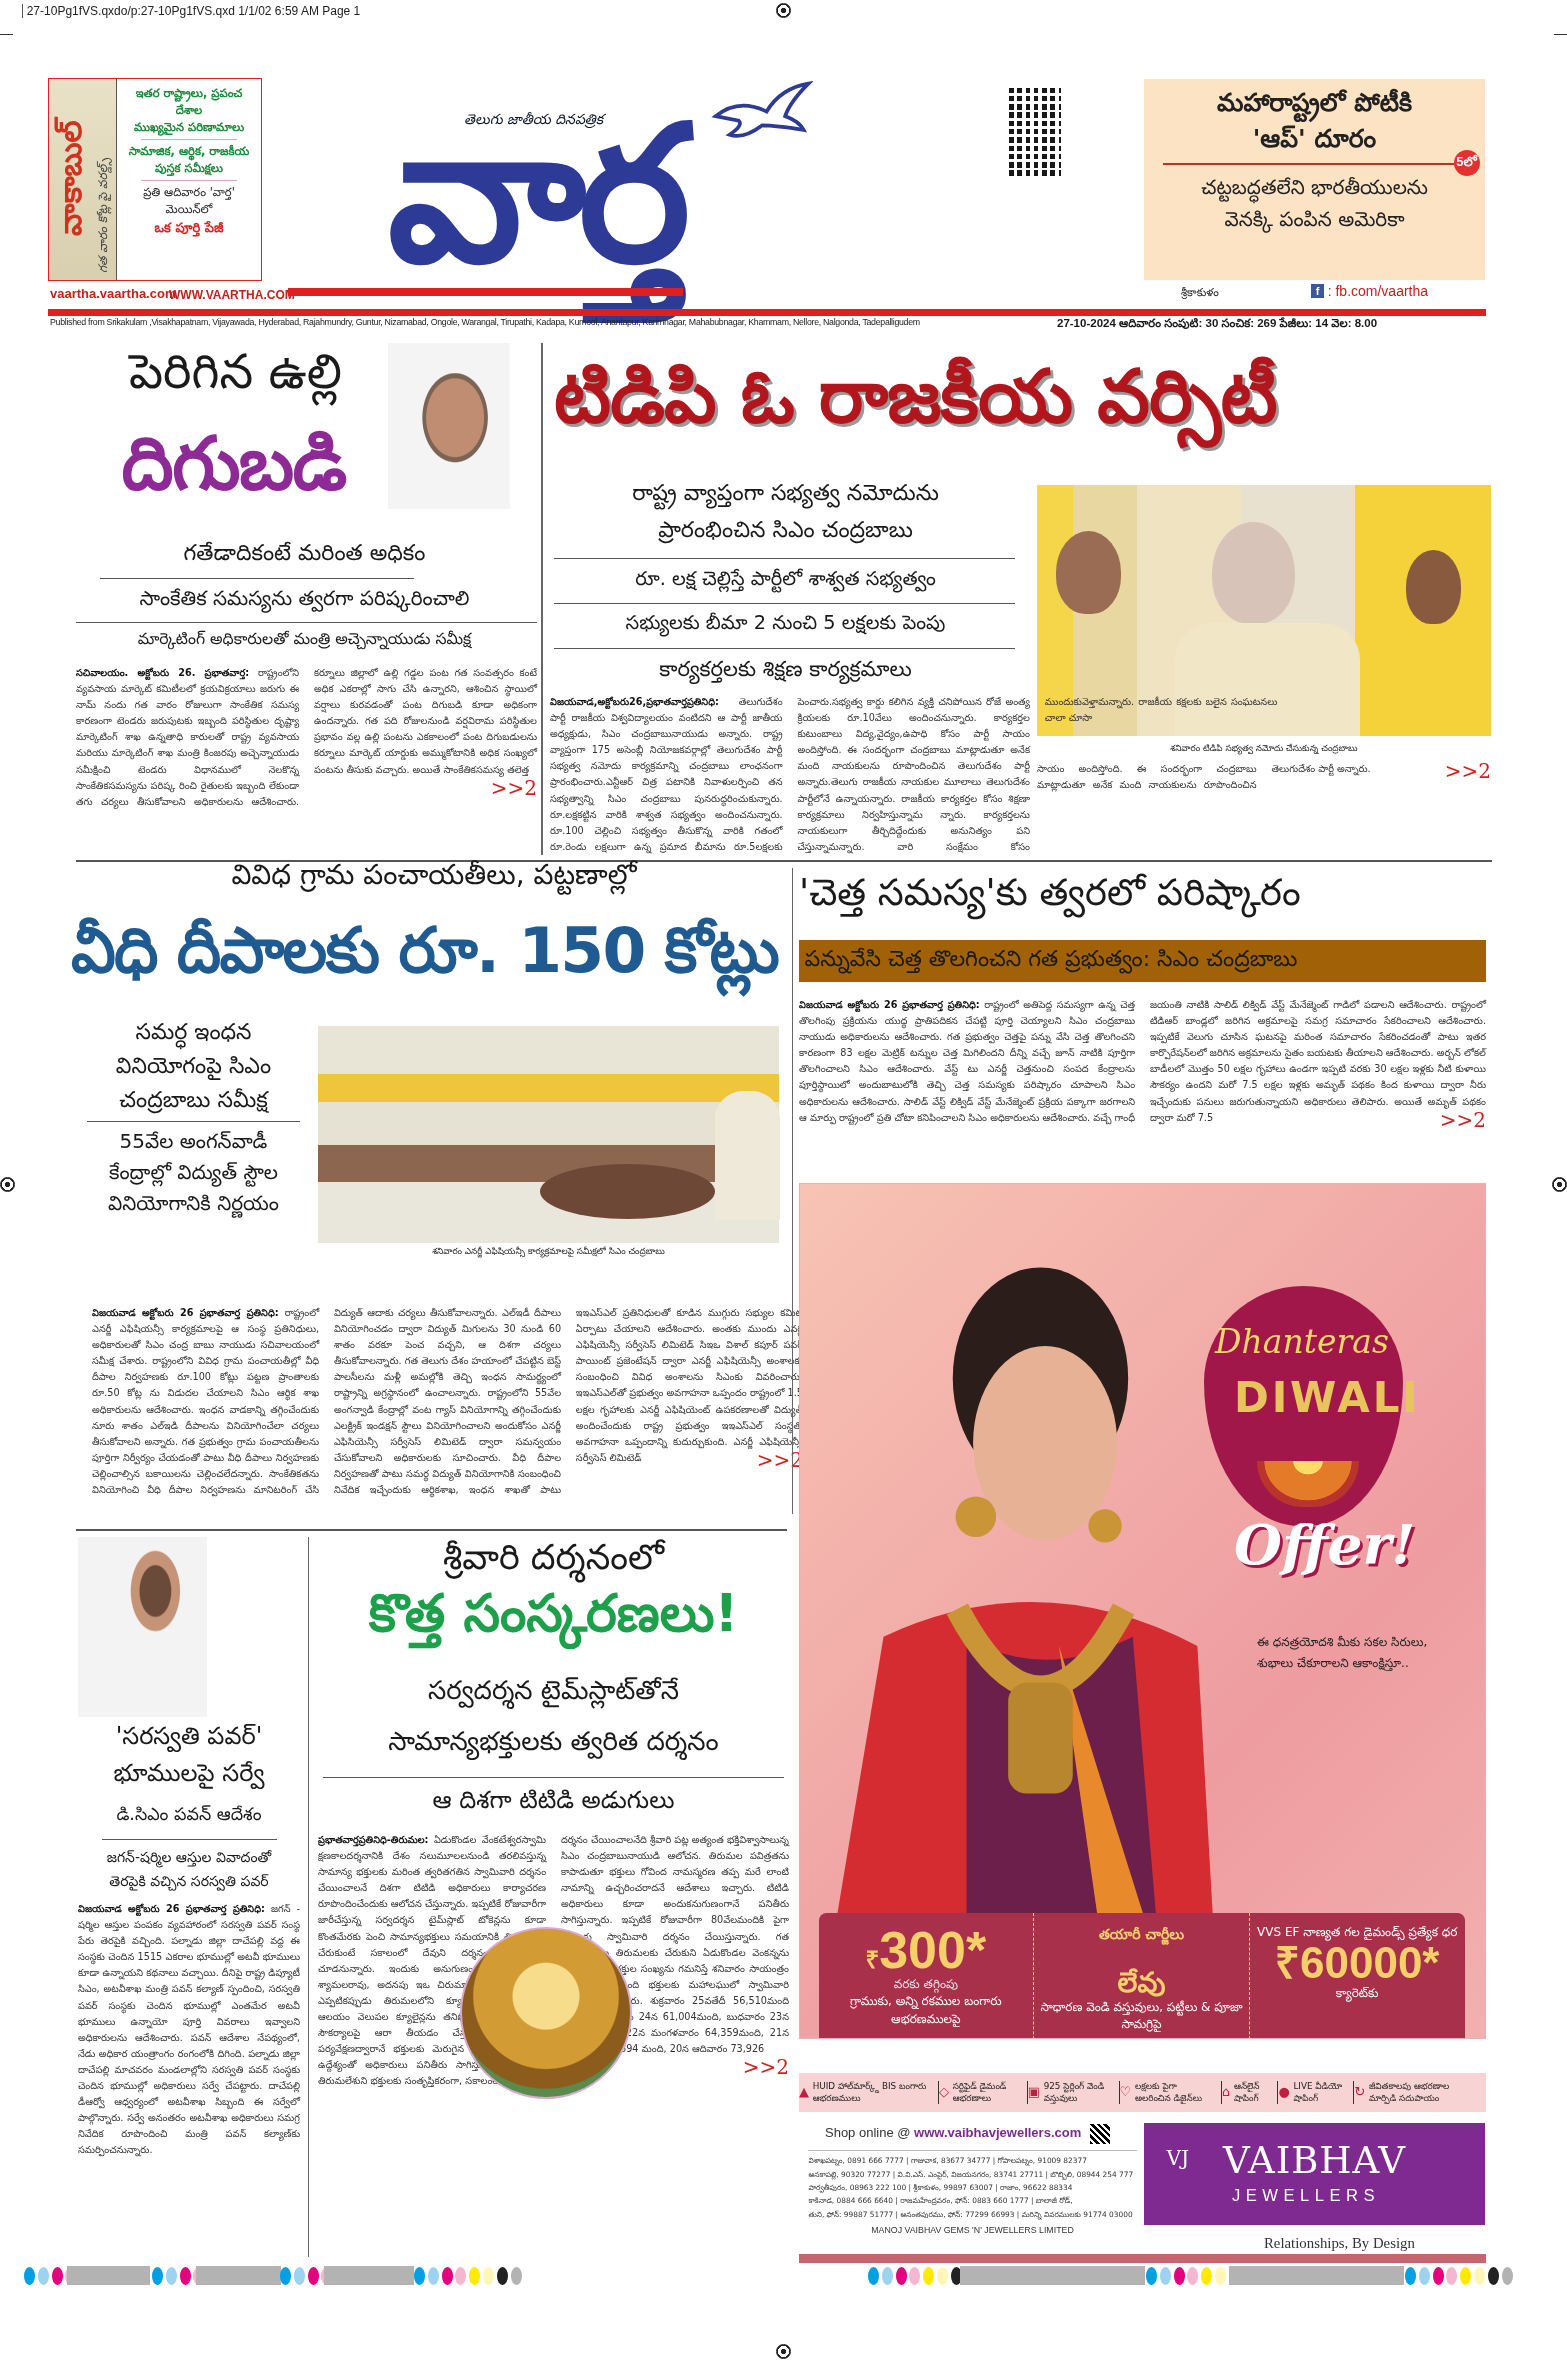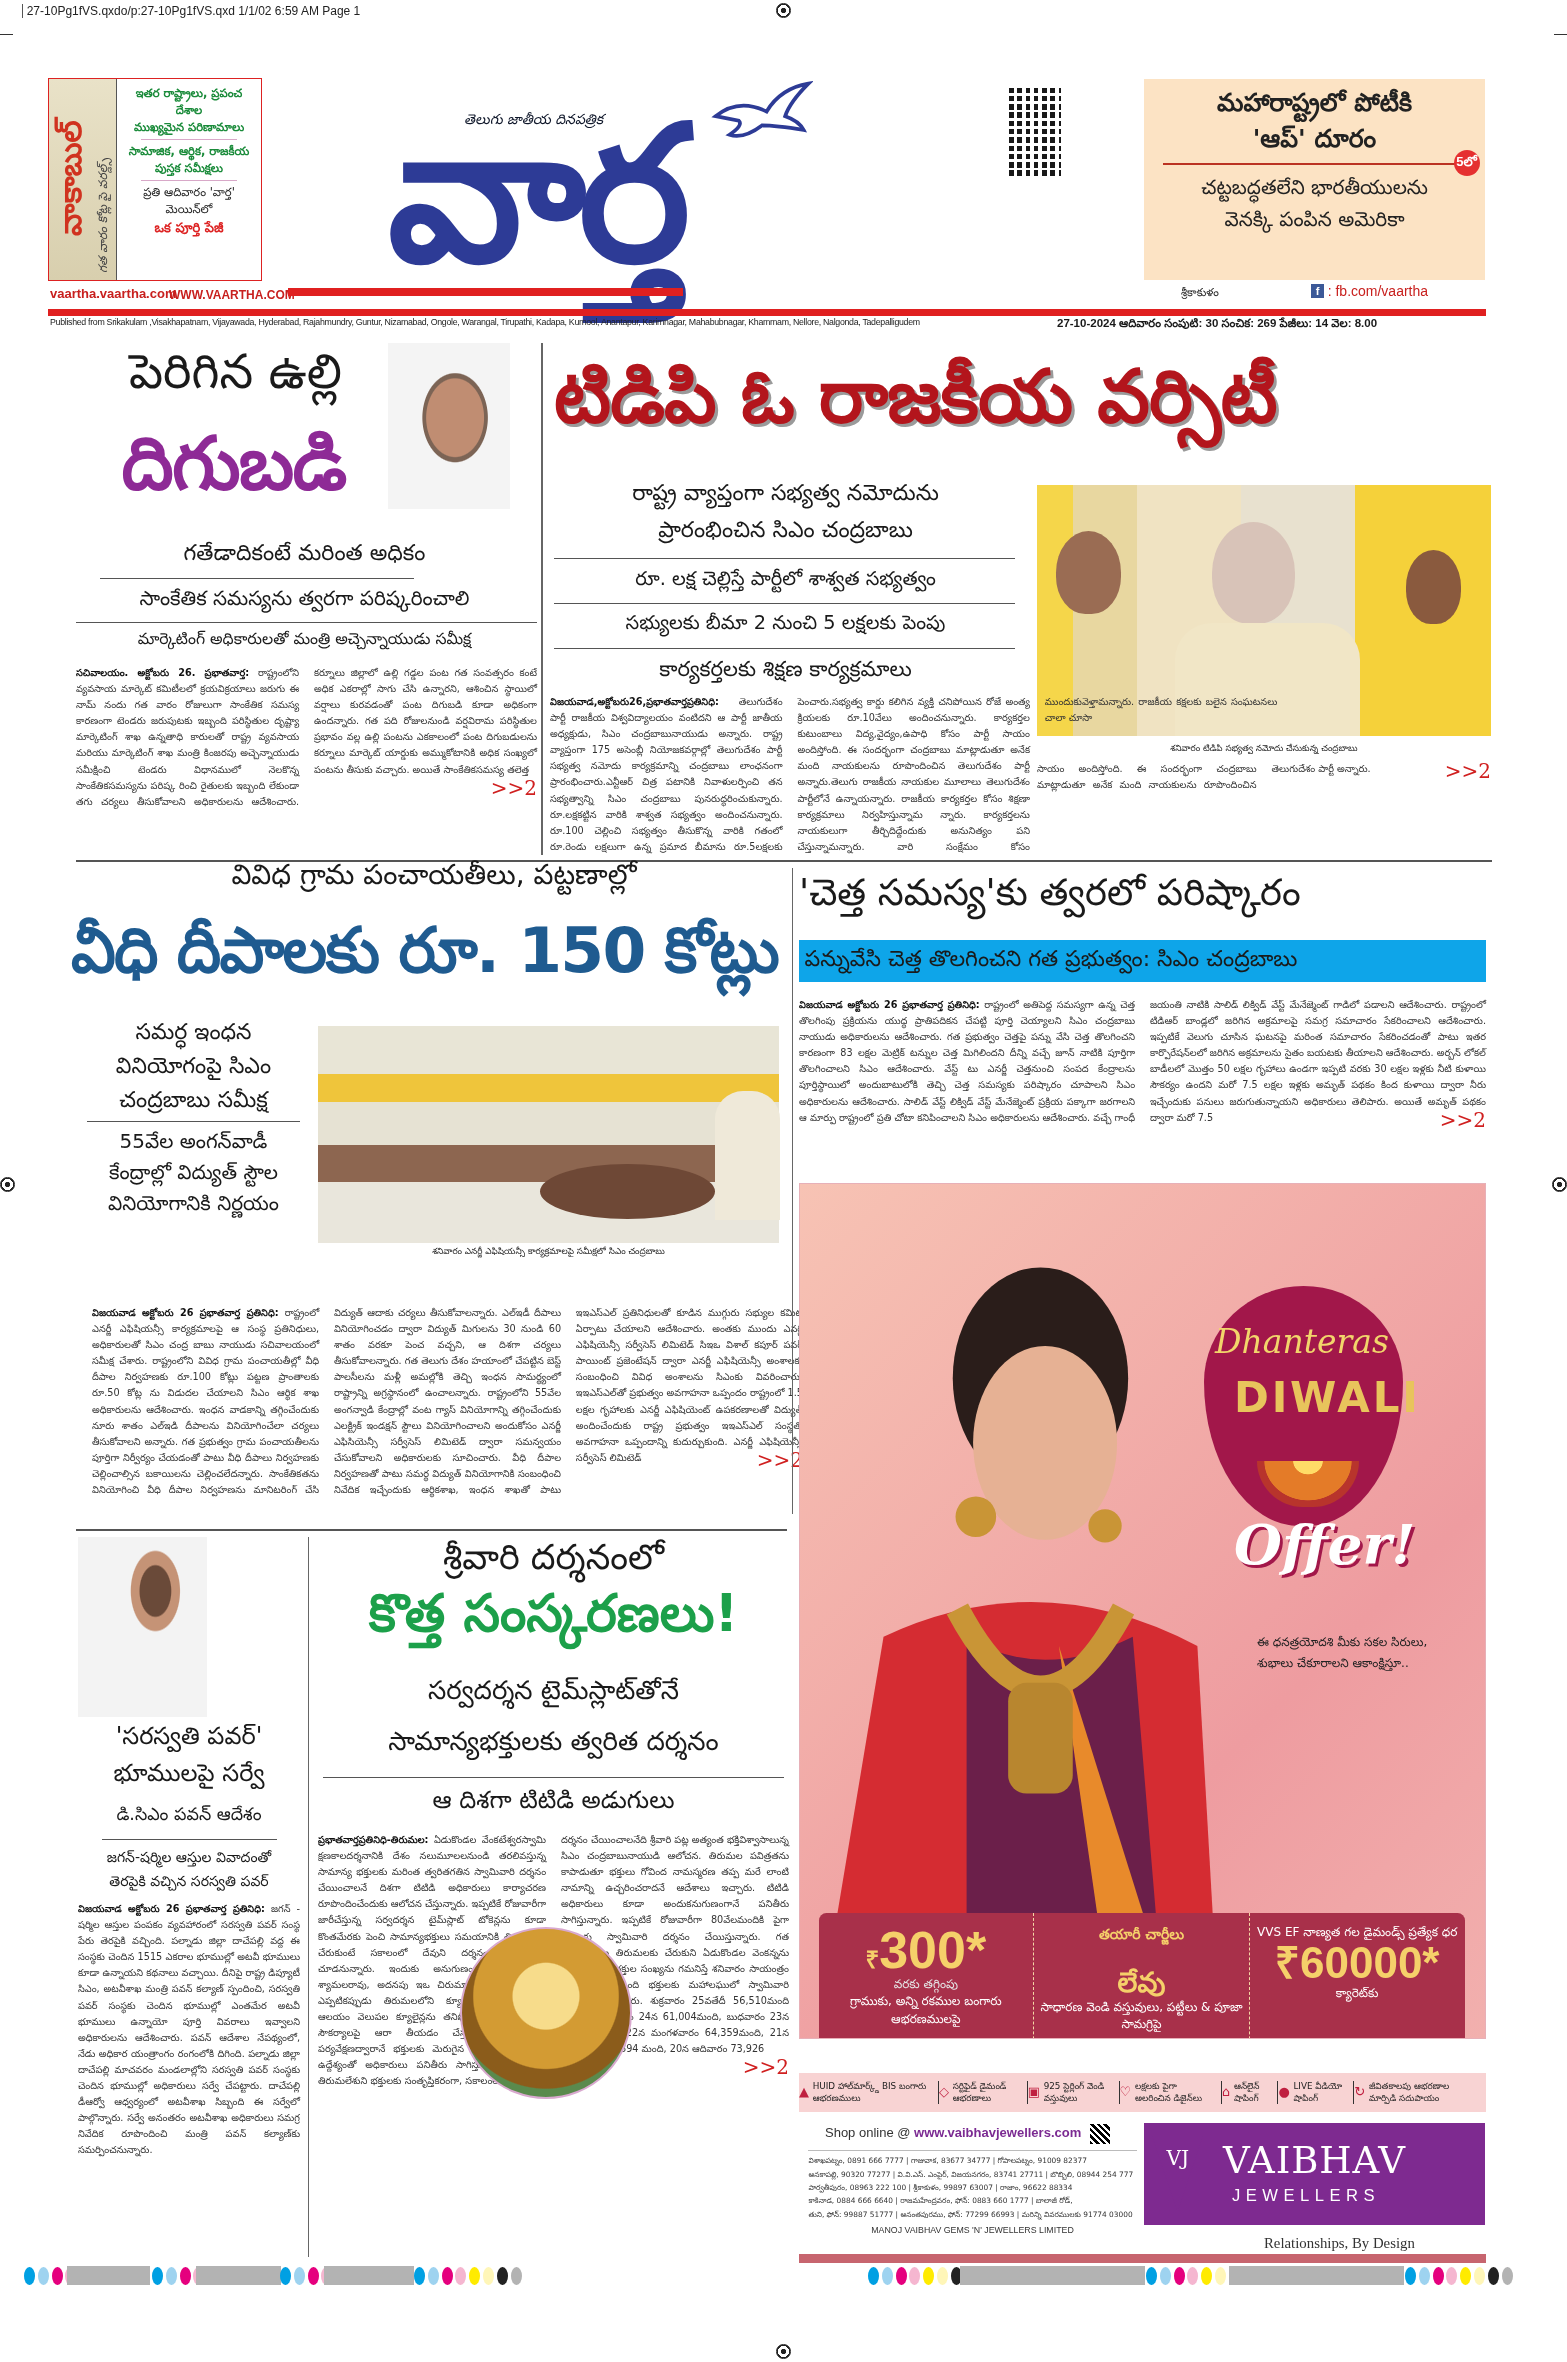--- a/index.html
+++ b/index.html
@@ -69,21 +69,21 @@
   
   .s3-h1 { left: 65px; top: 858px; width: 738px; text-align: center; font: 28px "DejaVu Sans", sans-serif; }
   .s3-h2 { left: 46px; top: 914px; width: 757px; text-align: center; font: bold 63px "DejaVu Sans", sans-serif; color: #1f5b90; letter-spacing: -1.8px; white-space: nowrap; }
   .s3-side { left: 78px; top: 1015px; width: 231px; text-align: center; font: 22px "DejaVu Sans", sans-serif; line-height: 1.55; }
   .s3-photo { left: 318px; top: 1026px; width: 461px; height: 217px; background:
     linear-gradient(180deg,#e8e5d6 0 22%,#efc53b 22% 35%,#e6e2d3 35% 55%,#8d6650 55% 72%,#e9e6dc 72%); }
   .s3-body { left: 76px; top: 1305px; width: 711px; height: 240px; column-count: 3; margin-left: 16px; }
 
   
   .s4-h1 { left: 799px; top: 871px; width: 701px; font: 37px "DejaVu Sans", sans-serif; white-space: nowrap; }
-  .s4-hl { left: 799px; top: 940px; width: 687px; height: 42px; background: #0ea5e9; font: 22px "DejaVu Sans", sans-serif; padding: 5.5px 5.5px; white-space: nowrap; }
+  .s4-hl { left: 799px; top: 940px; width: 687px; height: 42px; background: #a16207; font: 22px "DejaVu Sans", sans-serif; padding: 5.5px 5.5px; white-space: nowrap; }
   .s4-body { left: 799px; top: 997px; width: 687px; height: 168px; column-count: 2; }
 
   
   .ad { left: 799px; top: 1183px; width: 687px; height: 856px; background: linear-gradient(135deg,#f7c3b4,#ee9ca0 65%,#f2b0ae); overflow: hidden; border: 0.9px solid #e7b0b8; }
   .ad-woman { position: absolute; left: 28px; top: 65px; width: 388px; height: 720px; }
   .ad-badge { position: absolute; left: 404px; top: 102px; width: 199px; height: 240px; background: #a2174a; border-radius: 50% 50% 48% 48% / 40% 40% 60% 60%; }
   .ad-dhanteras { position: absolute; left: 415px; top: 138px; font: italic 33px "DejaVu Serif", serif; color: #f2d56b; }
   .ad-diwali { position: absolute; left: 434px; top: 189px; font: bold 42px "DejaVu Sans", sans-serif; color: #e8c45c; letter-spacing: 2.8px; }
   .ad-offer { position: absolute; left: 434px; top: 328px; font: italic bold 55px "DejaVu Serif", serif; color: #fff; text-shadow: 2.8px 2.8px 0 #a2174a; }
   .ad-diya { position: absolute; left: 457px; top: 277px; width: 102px; height: 46px; background: radial-gradient(ellipse at 50% 0%,#ffdc67 0 20%,#e47b28 21% 60%,#b8342c 61%); border-radius: 0 0 55px 55px; }

